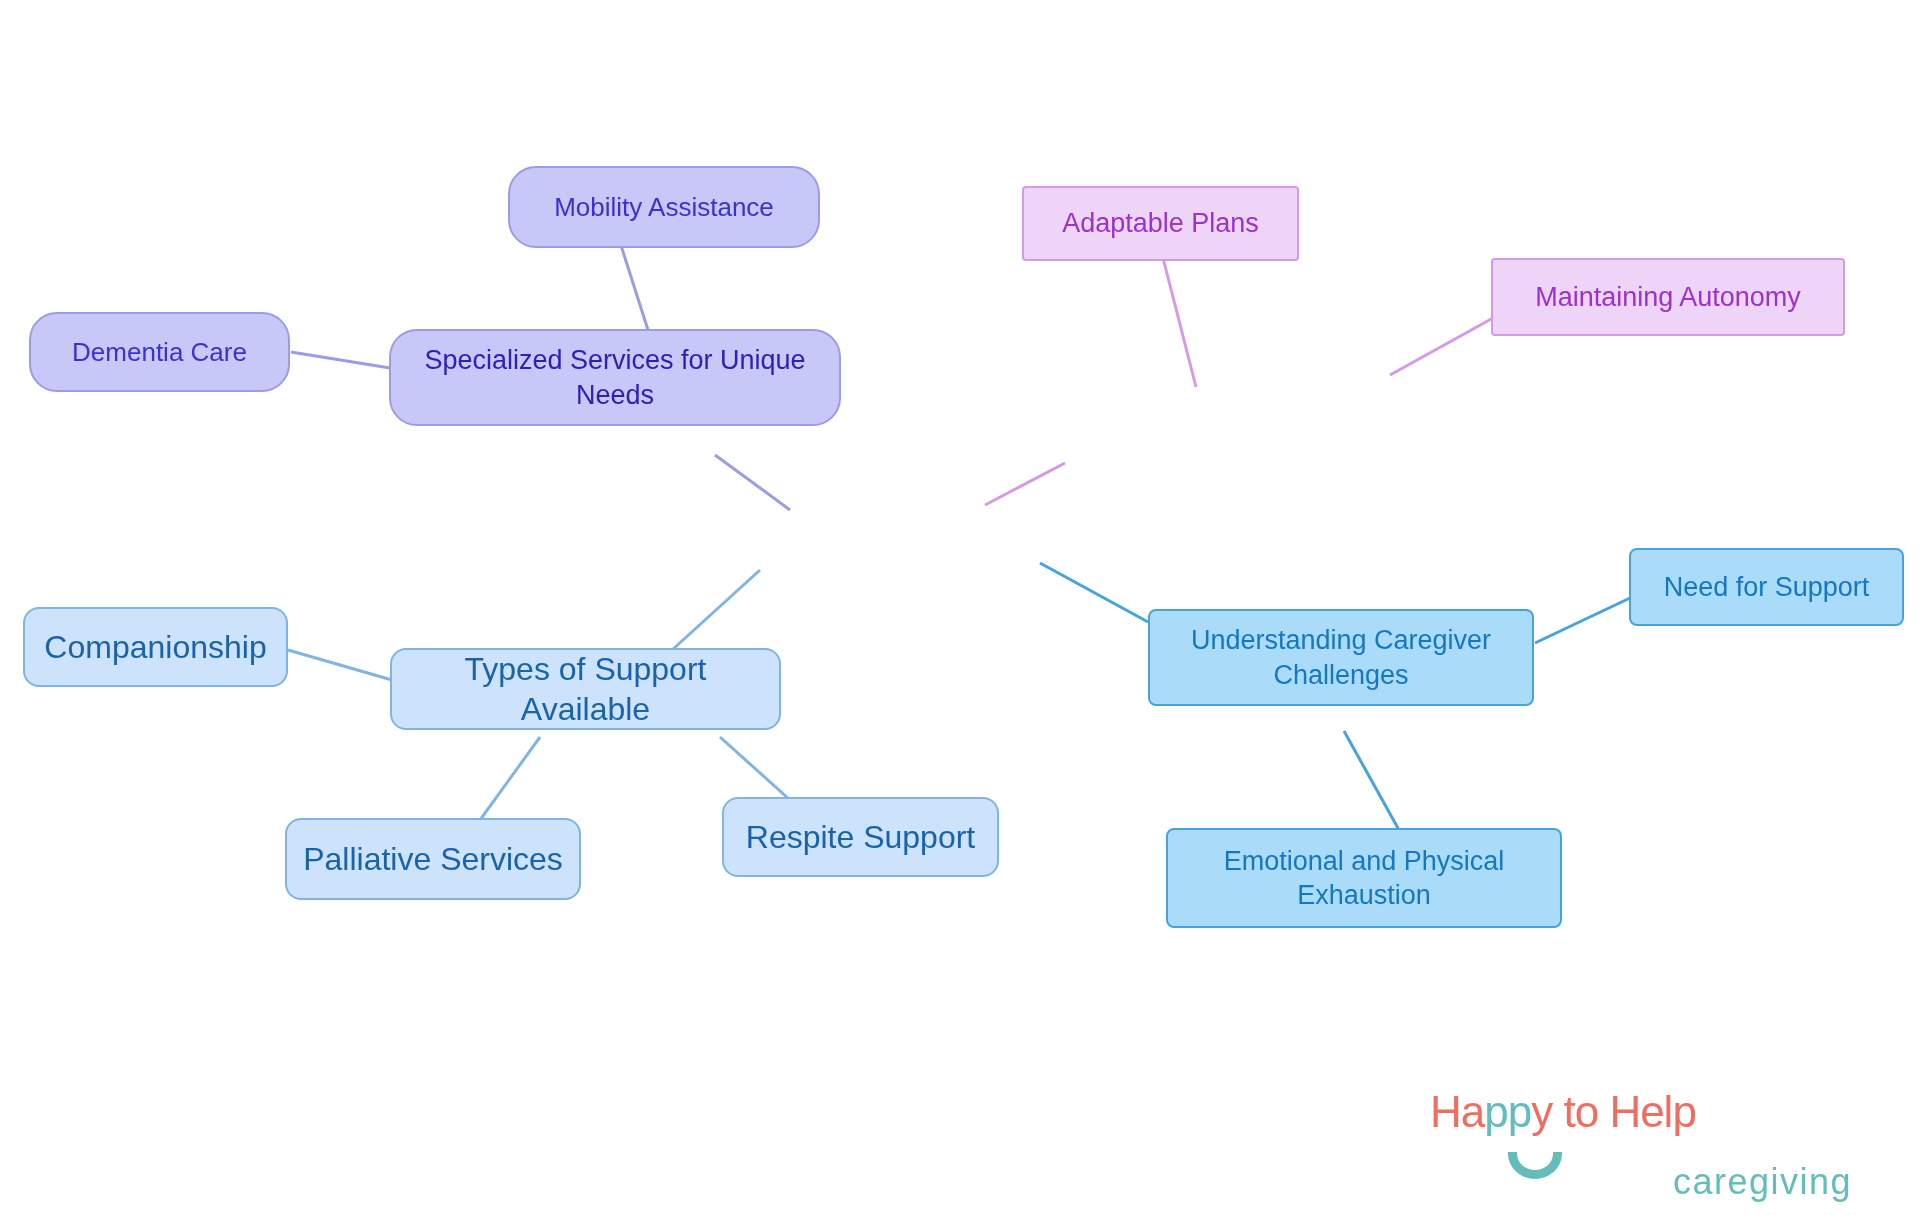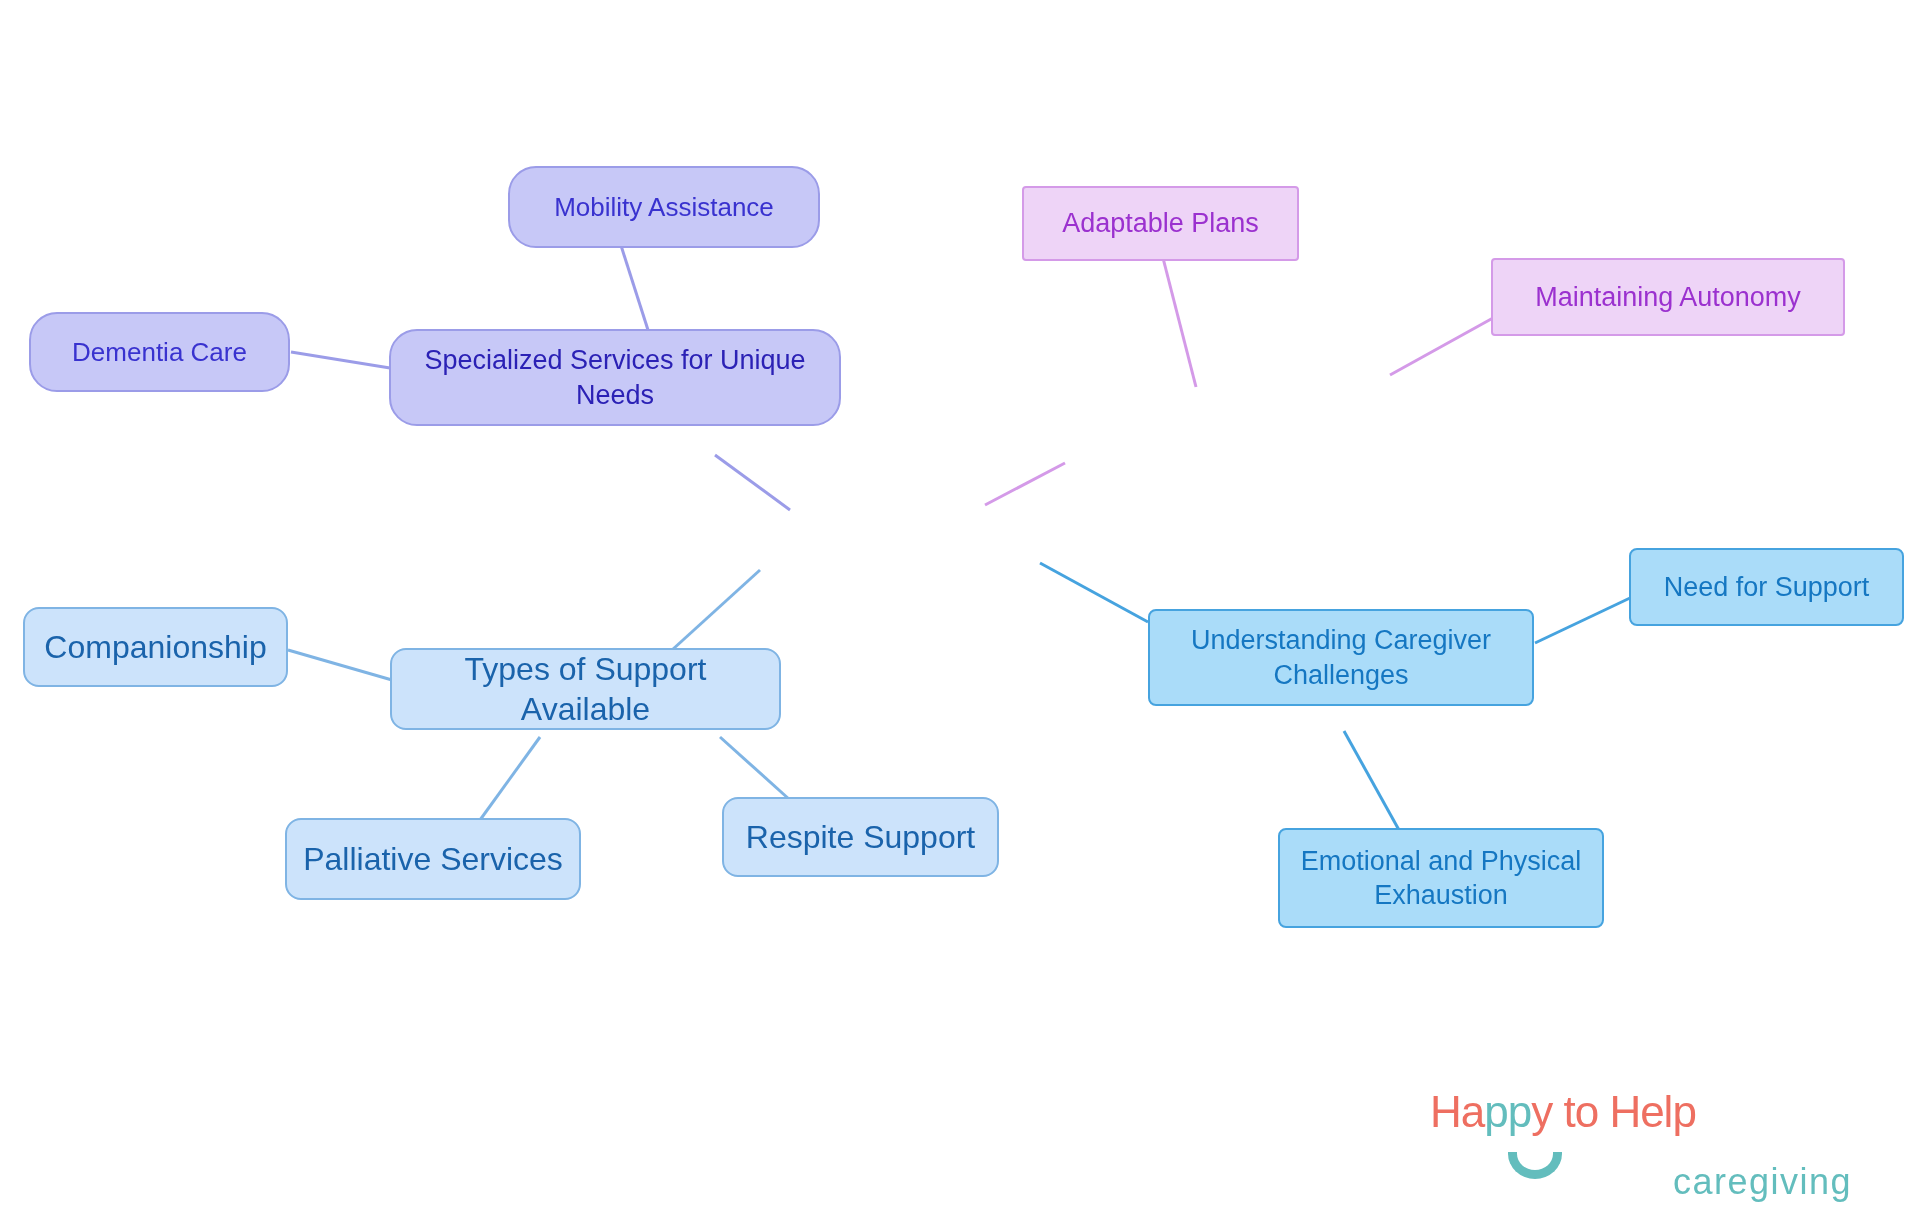--- a/index.html
+++ b/index.html
@@ -186,21 +186,21 @@
 
   <div class="node node-blue-mid" style="left:1148px; top:609px; width:386px; height:97px;">
     <span>Understanding Caregiver
 Challenges</span>
   </div>
 
   <div class="node node-blue-mid" style="left:1629px; top:548px; width:275px; height:78px;">
     <span>Need for Support</span>
   </div>
 
-  <div class="node node-blue-mid" style="left:1278px; top:828px; width:326px; height:100px;">
+  <div class="node node-blue-mid" style="left:1166px; top:828px; width:396px; height:100px;">
     <span>Emotional and Physical
 Exhaustion</span>
   </div>
 
   <div class="node node-blue-light" style="left:390px; top:648px; width:391px; height:82px;">
     <span>Types of Support Available</span>
   </div>
 
   <div class="node node-blue-light" style="left:23px; top:607px; width:265px; height:80px;">
     <span>Companionship</span>

